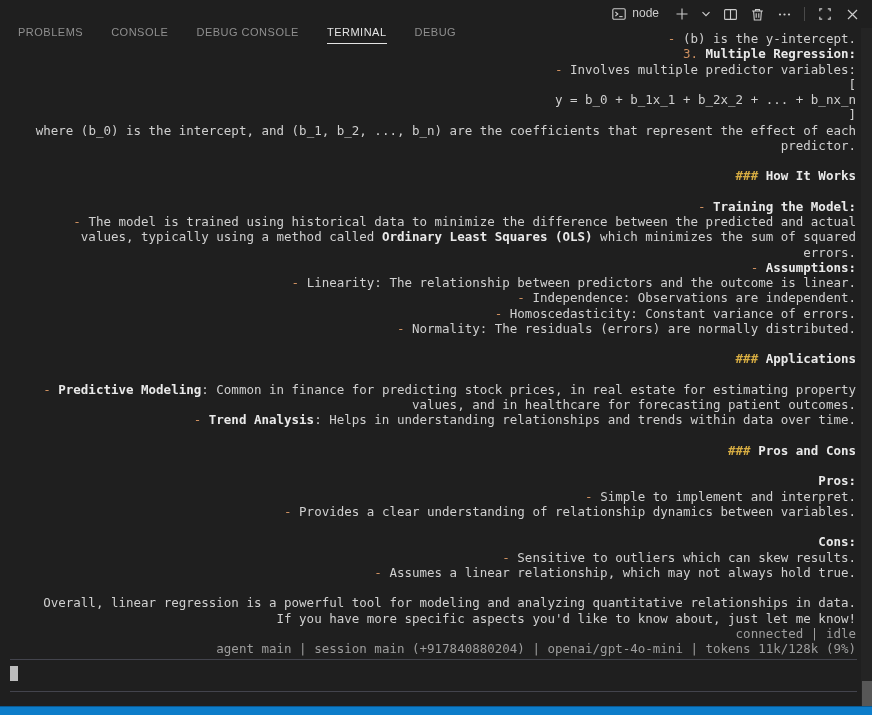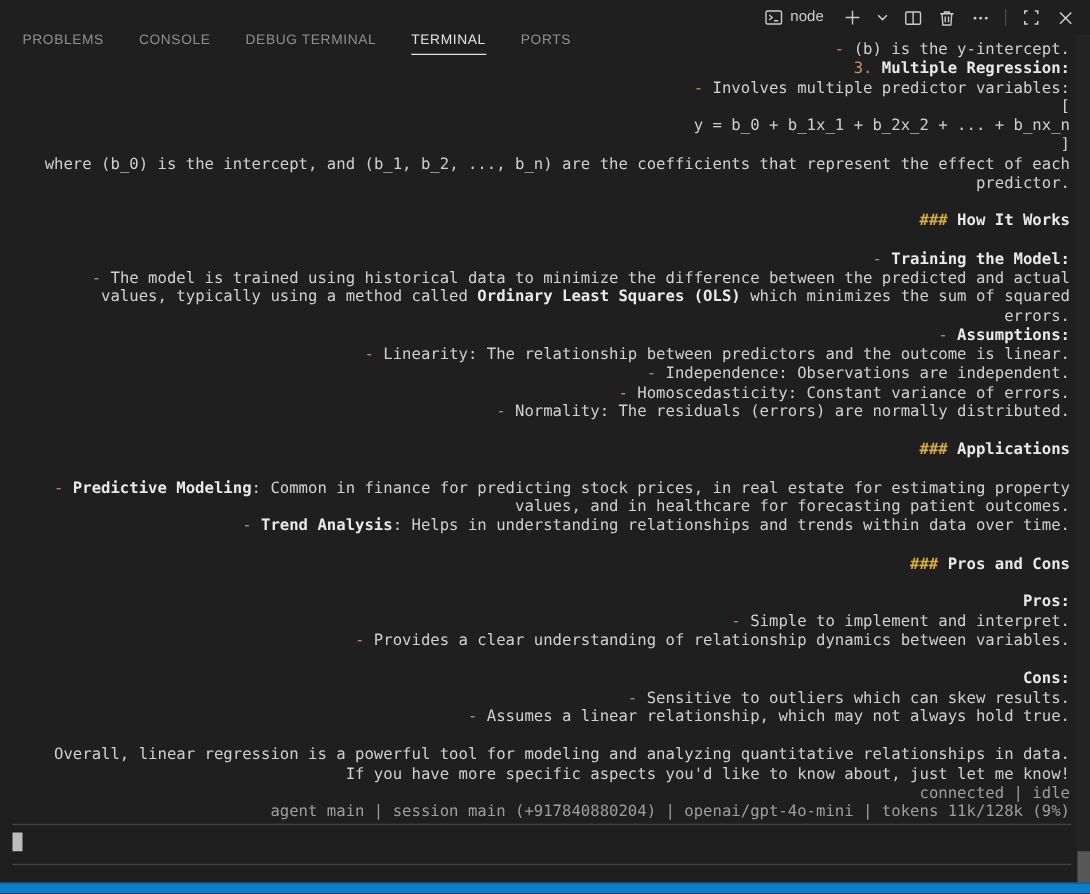--- a/index.html
+++ b/index.html
@@ -51,23 +51,23 @@
 </style>
 </head>
 <body>
 
 <div class="app">
 
   <header class="panel-header">
     <nav class="tabs">
         <div class="tab">PROBLEMS</div>
         <div class="tab">CONSOLE</div>
-        <div class="tab">DEBUG TERMINAL</div>
+        <div class="tab">DEBUG CONSOLE</div>
         <div class="tab active">TERMINAL</div>
-        <div class="tab">PORTS</div>
+        <div class="tab">DEBUG</div>
       </nav>
 
     <div class="actions">
       <div class="profile">
         <span class="icon">
           <svg width="16" height="16" viewBox="0 0 16 16" fill="none" stroke="#cccccc" stroke-width="1.1">
             <rect x="1.8" y="2.8" width="12.4" height="10.4" rx="1.2"></rect>
             <path d="M4.4 6l2.4 2-2.4 2"></path>
             <path d="M8.2 10.6h3.4"></path>
           </svg>

